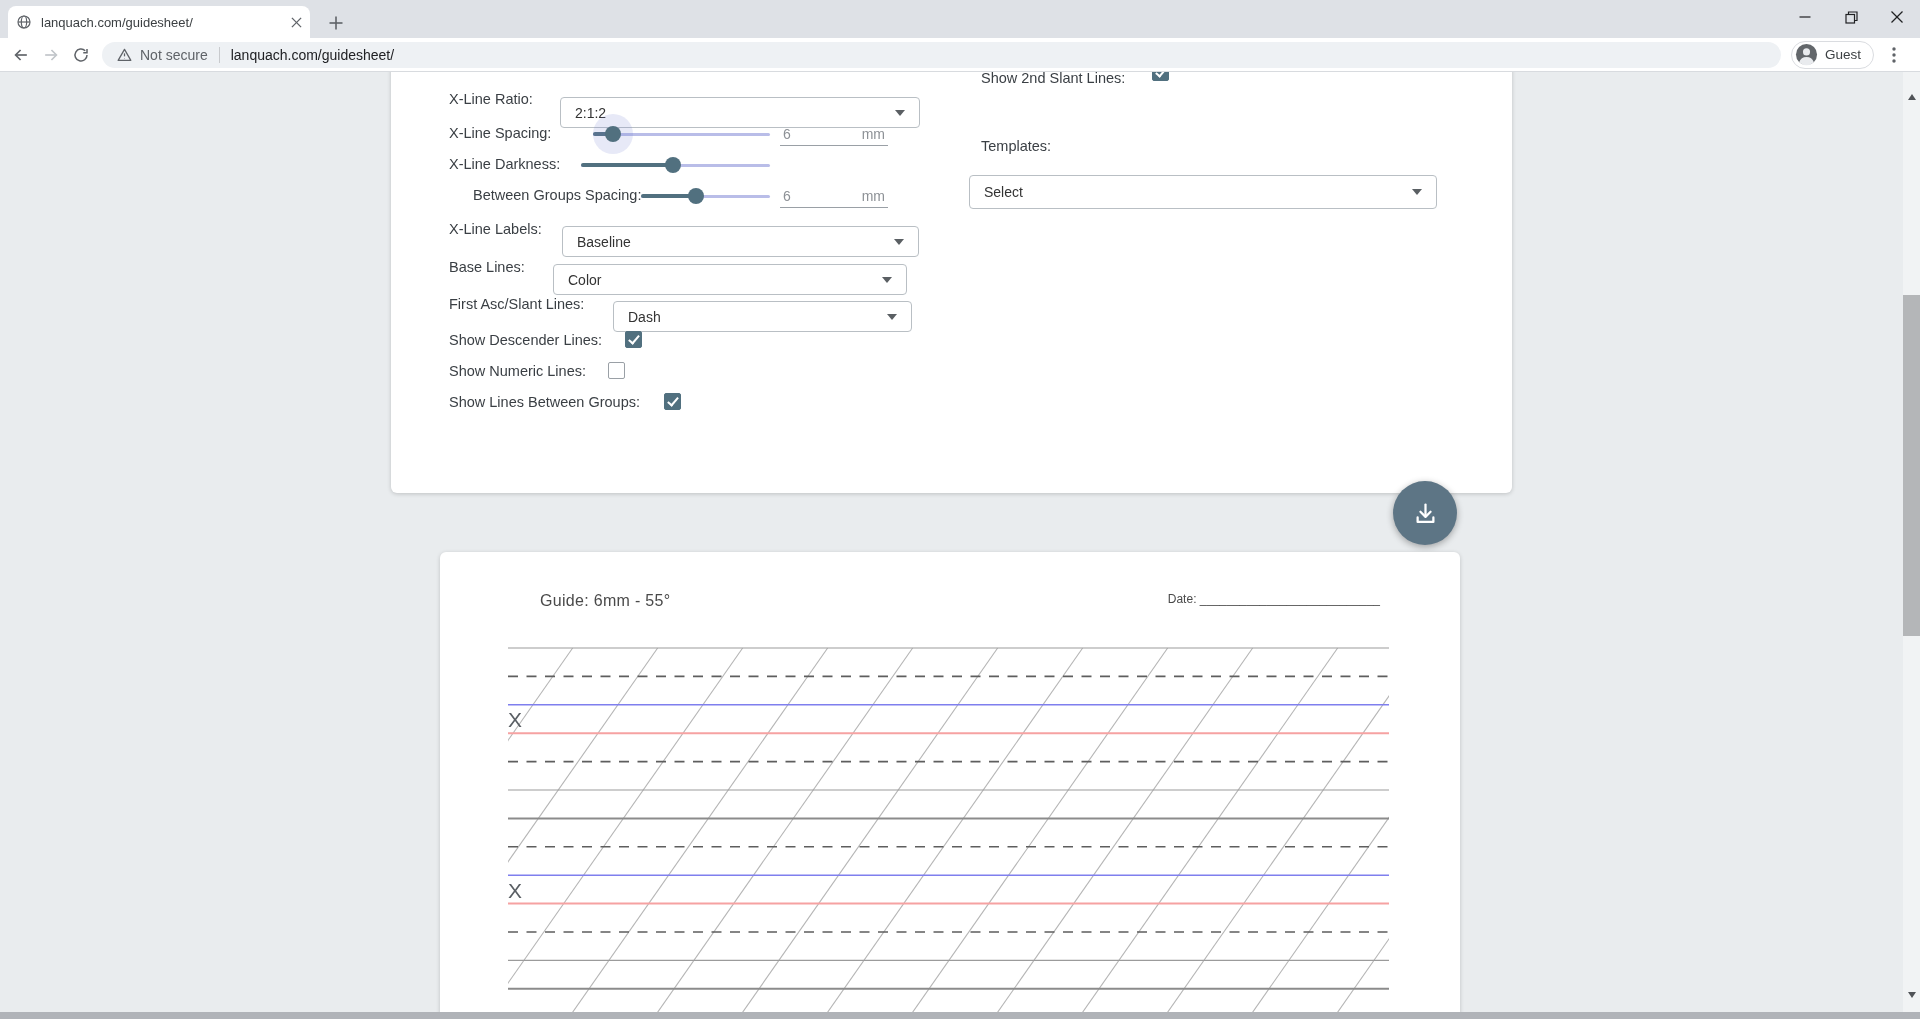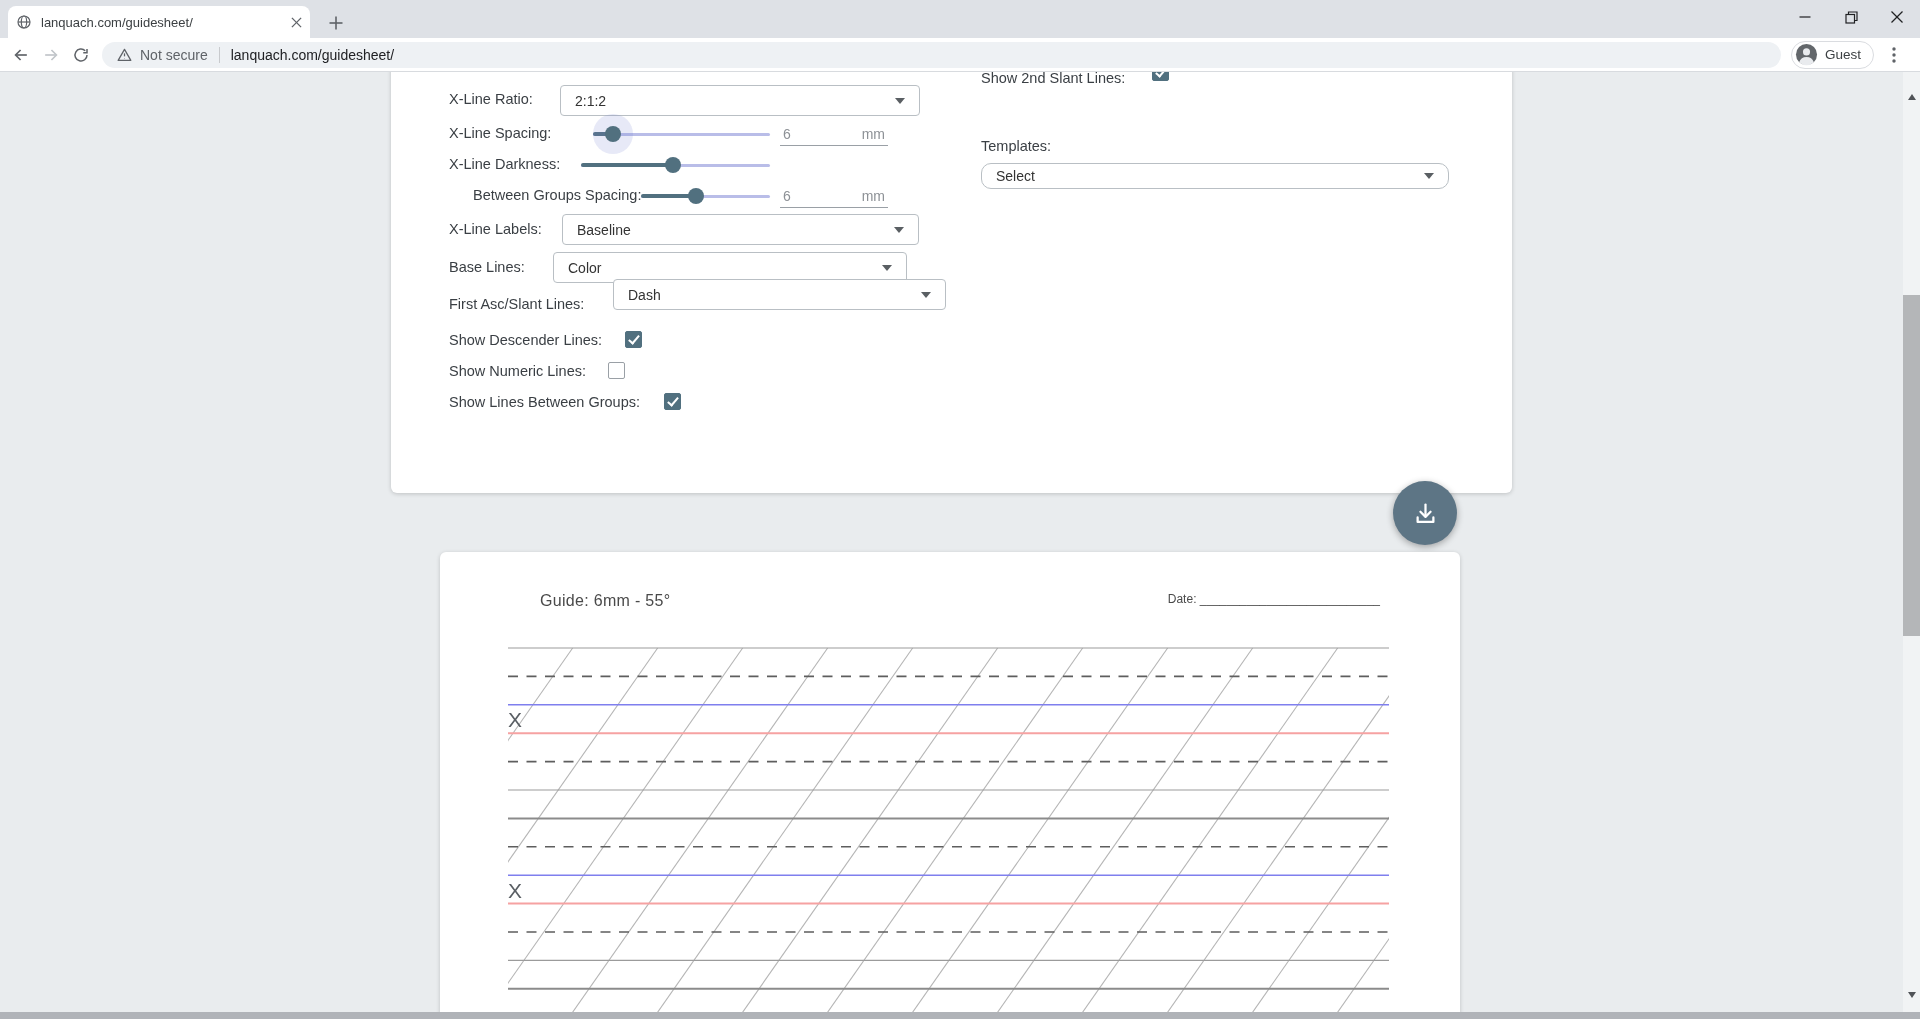--- a/index.html
+++ b/index.html
@@ -27,21 +27,21 @@
   .guest-pill{display:flex;align-items:center;gap:7px;border:1px solid #dadce0;border-radius:15px;
     height:28px;padding:0 12px 0 3px;font-size:13.5px;color:#3c4043;background:#fff;cursor:pointer;}
   .menu-dots{width:28px;height:28px;margin:0 6px;}
 
   
   .page{position:absolute;top:72px;left:0;right:0;bottom:0;background:#e9ecee;overflow:hidden;}
   .card{position:absolute;background:#fff;border-radius:6px;box-shadow:0 1px 4px rgba(0,0,0,.18);}
   #form-card{left:391px;top:-30px;width:1121px;height:451px;}
   .flabel{position:absolute;font-size:14.5px;color:#3a3f44;white-space:nowrap;}
   .select{position:absolute;border:1px solid #b9bfc4;border-radius:4px;background:#fff;cursor:pointer;
-    display:flex;align-items:center;justify-content:space-between;font-size:14px;color:#333;padding:0 14px;box-sizing:border-box;}
+    display:flex;align-items:center;justify-content:space-between;font-size:14px;color:#333;padding:0 14px;box-sizing:border-box;margin-top:12px;}
   .chev{width:0;height:0;border-left:5px solid transparent;border-right:5px solid transparent;border-top:6px solid #5a5f63;}
   .slider{position:absolute;height:16px;cursor:pointer;}
   .track{position:absolute;top:7px;left:0;width:100%;height:3px;background:#b9bde8;border-radius:2px;}
   .fill{position:absolute;top:6px;height:4px;background:#51707f;border-radius:2px;}
   .thumb{position:absolute;top:0;width:16px;height:16px;border-radius:50%;background:#51707f;}
   .halo{position:absolute;top:-12px;width:40px;height:40px;border-radius:50%;background:rgba(123,134,213,.18);}
   .uval{position:absolute;width:108px;border-bottom:1px solid #9aa0a6;display:flex;justify-content:space-between;
     font-size:14px;color:#8d9196;padding:0 3px 3px 3px;box-sizing:border-box;}
   .cb{position:absolute;width:17px;height:17px;border-radius:2px;border:1.5px solid #9aa0a6;background:#fff;
     box-sizing:border-box;cursor:pointer;}
@@ -211,39 +211,39 @@
         <span class="chev"></span>
       </div>
 
       <span class="flabel" style="left:58px;top:217px;">Base Lines:</span>
       <div class="select" style="left:162px;top:210px;width:354px;height:31px;">
         <span>Color</span>
         <span class="chev"></span>
       </div>
 
       <span class="flabel" style="left:58px;top:254px;">First Asc/Slant Lines:</span>
-      <div class="select" style="left:222px;top:237px;width:333px;height:31px;">
+      <div class="select" style="left:222px;top:247px;width:299px;height:31px;">
         <span>Dash</span>
         <span class="chev"></span>
       </div>
 
       <span class="flabel" style="left:58px;top:290px;">Show Descender Lines:</span>
       <div class="cb checked" style="left:234px;top:289px;"></div>
 
       <span class="flabel" style="left:58px;top:321px;">Show Numeric Lines:</span>
       <div class="cb" style="left:217px;top:320px;"></div>
 
       <span class="flabel" style="left:58px;top:352px;">Show Lines Between Groups:</span>
       <div class="cb checked" style="left:273px;top:351px;"></div>
 
       <span class="flabel" style="left:590px;top:28px;">Show 2nd Slant Lines:</span>
       <div class="cb checked" style="left:761px;top:22px;"></div>
 
       <span class="flabel" style="left:590px;top:96px;">Templates:</span>
-      <div class="select" style="left:590px;top:121px;width:468px;height:26px;border-radius:10px;">
+      <div class="select" style="left:578px;top:121px;width:468px;height:34px;">
         <span>Select</span>
         <span class="chev"></span>
       </div>
     </div>
 
     <button id="dl-btn">
       <span style="display:flex;">
         <svg width="27" height="27" viewBox="0 0 24 24" fill="none" stroke="#fff" stroke-width="2" stroke-linecap="round" stroke-linejoin="round">
           <path d="M12 4v10"></path>
             <path d="M7.5 10.5 12 15l4.5-4.5"></path>

